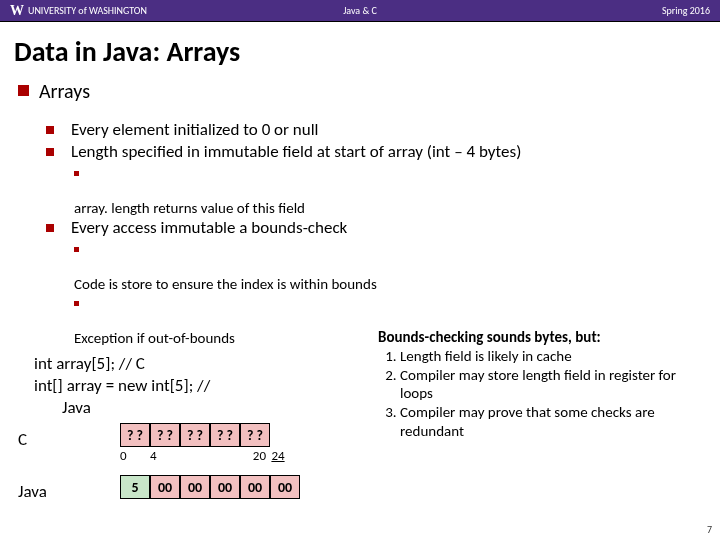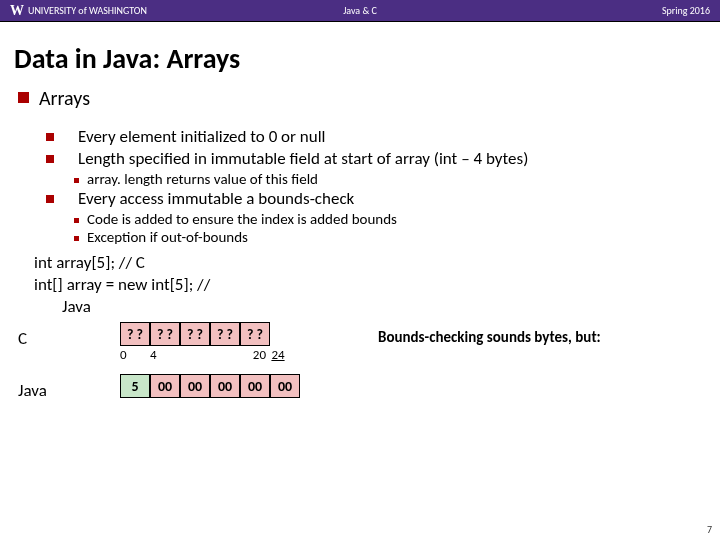--- a/index.html
+++ b/index.html
@@ -1,32 +1,32 @@
 <!DOCTYPE html>
 <html><head>
 <meta charset="utf-8">
 <style>
   * { margin: 0; padding: 0; box-sizing: border-box; }
   body { width: 720px; height: 540px; font-family: Calibri, Arial, sans-serif; background: #fff; position: relative; color: #000; }
   .header { background: #4b2e83; height: 22px; display: flex; align-items: center; justify-content: space-between; padding: 0 10px; color: #fff; font-size: 10px; border-bottom: 1px solid #000; }
   .header-left { display: flex; align-items: center; gap: 4px; }
   .w-logo { font-family: serif; font-weight: bold; font-size: 14px; }
   .header-center { position: absolute; left: 50%; transform: translateX(-50%); font-size: 10px; }
-  .title { font-size: 28px; font-weight: 600; padding: 19px 14px 6px 14px; }
+  .title { font-size: 28px; font-weight: 600; padding: 12px 14px 6px 14px; }
   .content { padding: 4px 18px 0 18px; }
   ul { list-style: none; }
   .l1-item { display: flex; gap: 10px; margin-bottom: 16px; }
   .l1-bullet { width: 11px; height: 11px; background: #a00; flex-shrink: 0; margin-top: 6px; }
   .l1-text { font-size: 20px; }
   .l2 { margin-left: 28px; }
-  .l2-item { display: flex; gap: 24px; margin-bottom: 1px; }
+  .l2-item { display: flex; gap: 17px; margin-bottom: 1px; }
   .l2-bullet { width: 8px; height: 8px; background: #a00; flex-shrink: 0; margin-top: 7px; }
   .l2-text { font-size: 17px; }
   .l3 { margin-left: 28px; }
-  .l3-item { display: flex; gap: 8px; margin-bottom: 0px; }
+  .l3-item { display: flex; gap: 23px; margin-bottom: 0px; flex-direction: column; }
   .l3-bullet { width: 5px; height: 5px; background: #a00; flex-shrink: 0; margin-top: 8px; }
   .l3-text { font-size: 15px; }
   .code-block { margin: 6px 0 0 16px; font-size: 17px; line-height: 1.3; }
   .code-block .indent { margin-left: 28px; }
   .diagram-row { display: flex; align-items: flex-start; gap: 12px; margin-top: 4px; }
   .diag-label { width: 50px; font-size: 17px; padding-top: 6px; }
   .cells { display: flex; }
   .cell { width: 30px; height: 24px; border: 1px solid #000; display: flex; align-items: center; justify-content: center; font-size: 14px; font-weight: 600; }
   .pink { background: #f2c0c0; }
   .green { background: #c8e6c9; }
@@ -73,21 +73,21 @@
           <span class="l3-text">array. length returns value of this field</span>
         </li>
       </ul>
       <li class="l2-item">
         <span class="l2-bullet"></span>
         <span class="l2-text">Every access immutable a bounds-check</span>
       </li>
       <ul class="l3">
         <li class="l3-item">
           <span class="l3-bullet"></span>
-          <span class="l3-text">Code is added to ensure the index is added bounds</span>
+          <span class="l3-text">Code is store to ensure the index is within bounds</span>
         </li>
         <li class="l3-item">
           <span class="l3-bullet"></span>
           <span class="l3-text">Exception if out-of-bounds</span>
         </li>
       </ul>
     </ul>
   </ul>
 
   <div class="code-block">
@@ -125,15 +125,20 @@
       <div class="cell pink">00</div>
       <div class="cell pink">00</div>
       <div class="cell pink">00</div>
       <div class="cell pink">00</div>
     </div>
   </div>
 </div>
 
 <div class="right-col">
   <div class="bold">Bounds-checking sounds bytes, but:</div>
+  <ol>
+    <li>Length field is likely in cache</li>
+    <li>Compiler may store length field in register for loops</li>
+    <li>Compiler may prove that some checks are redundant</li>
+  </ol>
 </div>
 
 <div class="page-num">7</div>
 
 </body></html>

